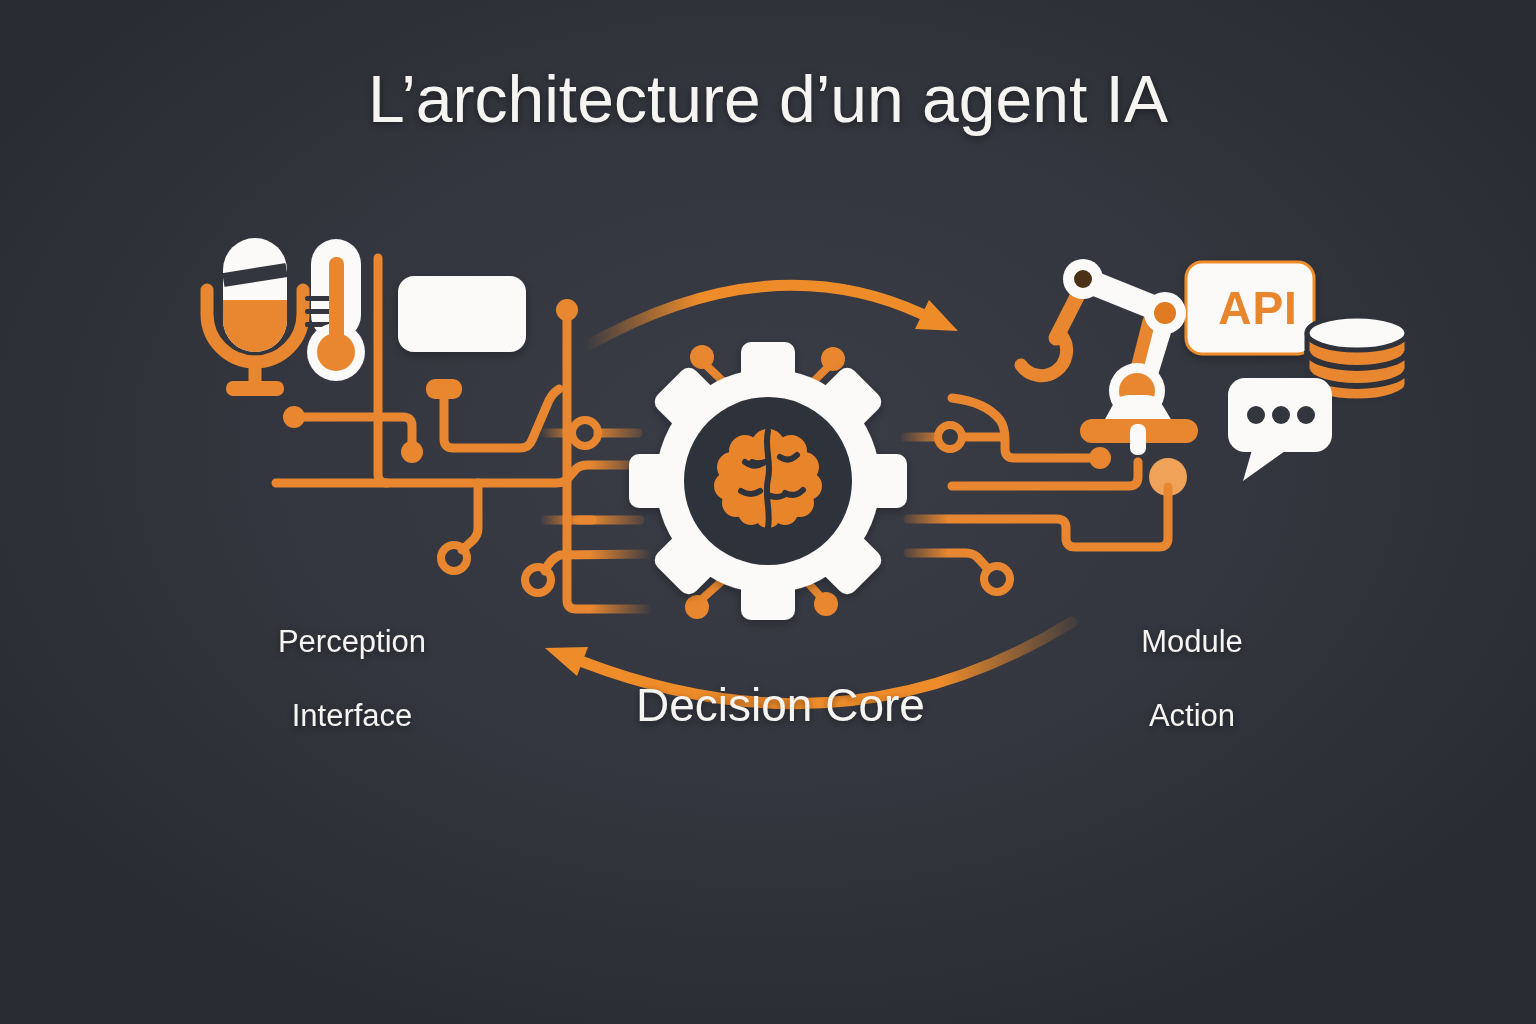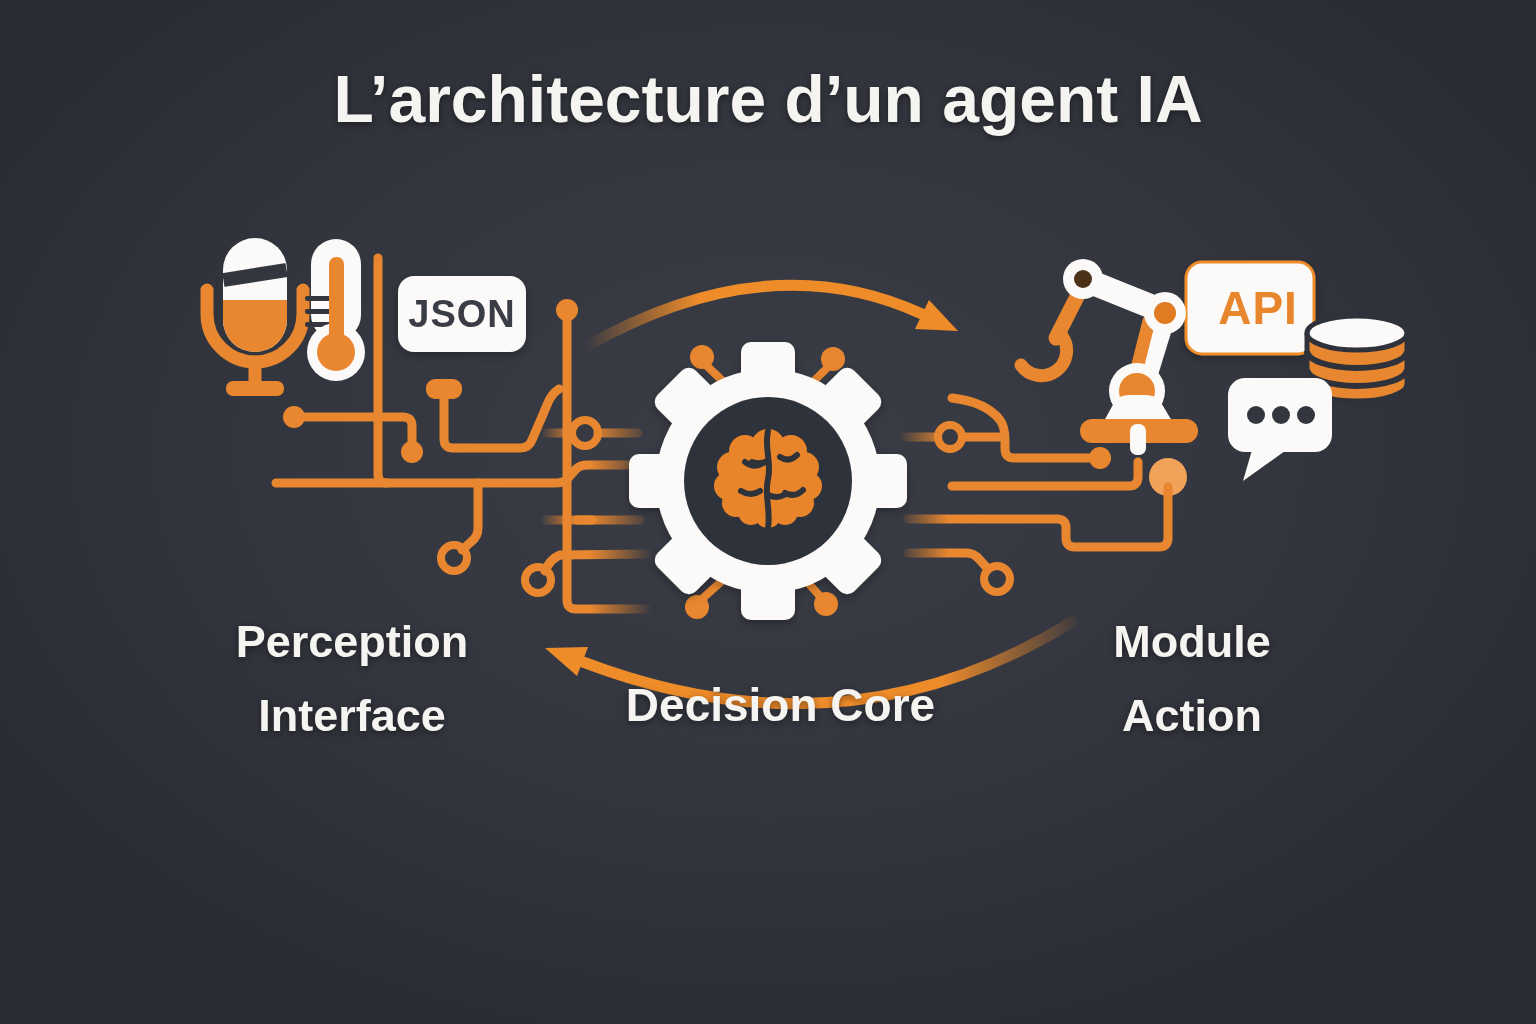--- a/index.html
+++ b/index.html
@@ -4,24 +4,24 @@
 <style>
   html,body{margin:0;padding:0;background:#1e2025;}
   .stage{
     position:relative;
     width:1536px;height:1024px;
     overflow:hidden;
     background:radial-gradient(ellipse 900px 620px at 50% 44%, #3a3c46 0%, #34363f 55%, #2a2c33 100%);
     font-family:"Liberation Sans", sans-serif;
   }
   .art{position:absolute;left:0;top:0;width:1536px;height:1024px;}
-  .txt{position:absolute;color:#f5f4f1;font-weight:700;text-align:center;
+  .txt{position:absolute;color:#f5f4f1;font-weight:400;text-align:center;
        text-shadow:0 2px 7px rgba(0,0,0,.45);}
   .title{left:0;right:0;top:61px;font-size:66px;letter-spacing:0px;}
-  .lbl{font-size:45px;line-height:74px;}
+  .lbl{font-size:31px;line-height:74px;}
   .lbl-perception{left:152px;width:400px;top:605px;}
   .lbl-decision{left:528px;width:505px;top:679px;font-size:46px;line-height:52px;}
   .lbl-action{left:992px;width:400px;top:605px;}
   .badge-txt{position:absolute;display:flex;align-items:center;justify-content:center;
              font-weight:700;}
   .badge-json{left:398px;top:276px;width:128px;height:76px;font-size:38px;color:#3a3d46;letter-spacing:1px;}
   .badge-api{left:1194px;top:262px;width:128px;height:92px;font-size:46px;color:#e8862d;letter-spacing:1px;}
 </style>
 </head>
 <body>
@@ -203,21 +203,20 @@
       <rect x="1228" y="378" width="104" height="74" rx="17" fill="#fbfaf8"></rect>
       <polygon points="1252,450 1243,481 1285,451" fill="#fbfaf8"></polygon>
       <circle cx="1256" cy="415" r="9" fill="#34363f"></circle>
       <circle cx="1281" cy="415" r="9" fill="#34363f"></circle>
       <circle cx="1306" cy="415" r="9" fill="#34363f"></circle>
     </g>
   </svg>
 
   <div class="txt title">L’architecture d’un agent IA</div>
 
-  <div class="badge-txt badge-json">JSON</div>
   <div class="badge-txt badge-api">API</div>
 
   <div class="txt lbl lbl-perception">
     <div>Perception</div>
     <div>Interface</div>
   </div>
 
   <div class="txt lbl lbl-decision">Decision Core</div>
 
   <div class="txt lbl lbl-action">

